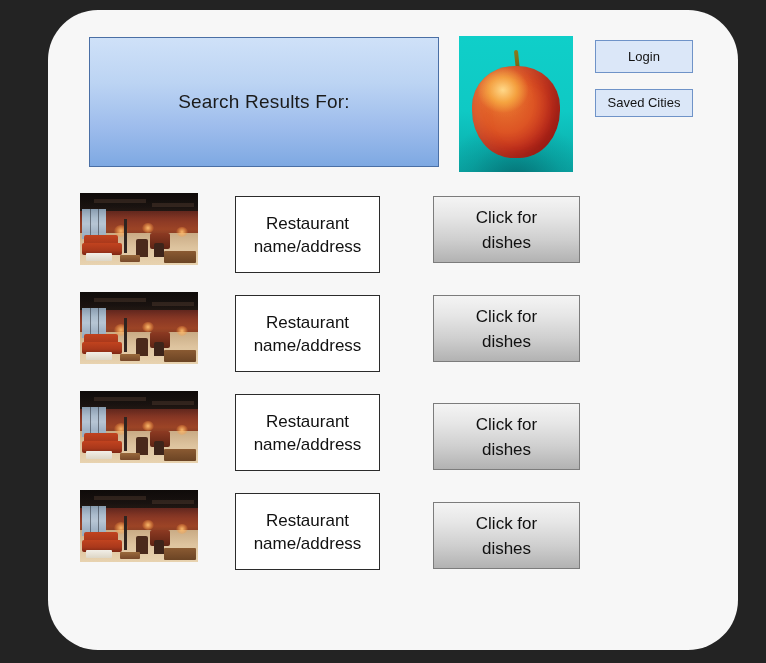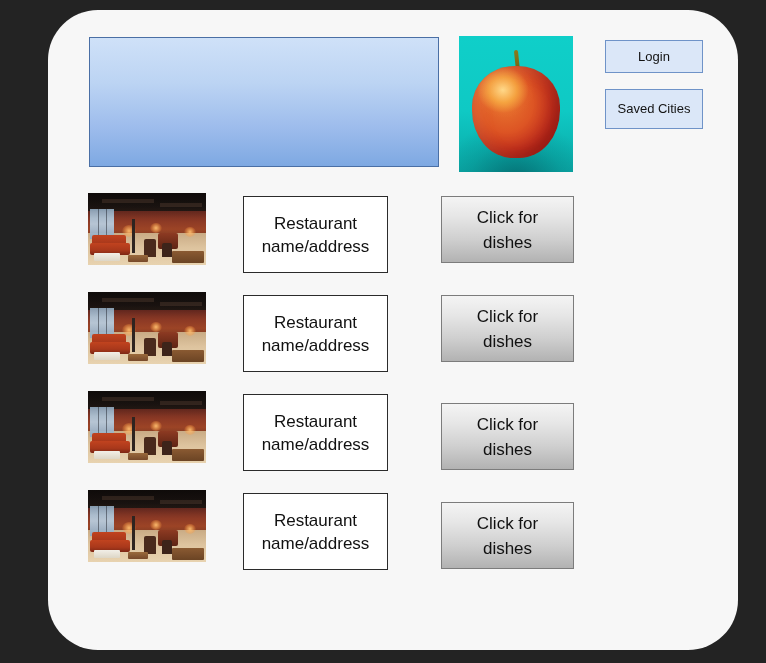--- a/index.html
+++ b/index.html
@@ -105,30 +105,29 @@
     box-sizing: border-box;
     background: #dbe7f8;
     border: 1px solid #6f93c8;
     color: #131313;
     display: flex;
     align-items: center;
     justify-content: center;
     text-align: center;
     font-size: 13px;
     line-height: 16px;
-    margin-left: 10px;
   }
   #btn-login      { left: 547px; top: 30px;  width: 98px; height: 33px; }
-  #btn-saved-cities { left: 547px; top: 79px;  width: 98px; height: 40px; font-size: 13px; }
+  #btn-saved-cities { left: 547px; top: 79px;  width: 98px; height: 28px; font-size: 13px; }
   #btn-saved-restaurants { left: 557px; top: 118px; width: 101px; height: 44px; }
 
   
   .result-row {
     position: absolute;
-    left: 12px;
+    left: 4px;
     width: 100%;
     height: 99px;
   }
 
   .restaurant-thumb {
     position: absolute;
     left: 28px;   
     top: 0;
     width: 118px;
     height: 72px;
@@ -236,41 +235,42 @@
     text-align: center;
     color: #111111;
     font-size: 17px;
     line-height: 23px;
   }
 
   .dishes-button {
     position: absolute;
     left: 381px;  
     top: 3px;
-    width: 133px;
+    width: 147px;
     height: 67px;
     box-sizing: border-box;
     border: 1px solid #7c7c7c;
     background: linear-gradient(to bottom, #f4f4f4 0%, #e6e6e6 30%, #cfcfcf 65%, #b2b2b2 100%);
     display: flex;
     align-items: center;
     justify-content: center;
     text-align: center;
     color: #111111;
     font-size: 17px;
     line-height: 25px;
   }
 </style>
 </head>
 <body>
 
 <div id="app-card">
 
   <div id="search-banner">
     <div class="banner-text">
+      <div>Search Results For:</div>
     </div>
   </div>
 
   <div id="apple-photo">
     <div class="teal-bg"></div>
     <div class="apple-stem"></div>
     <div class="apple-notch"></div>
     <div class="apple-body"></div>
   </div>
 

